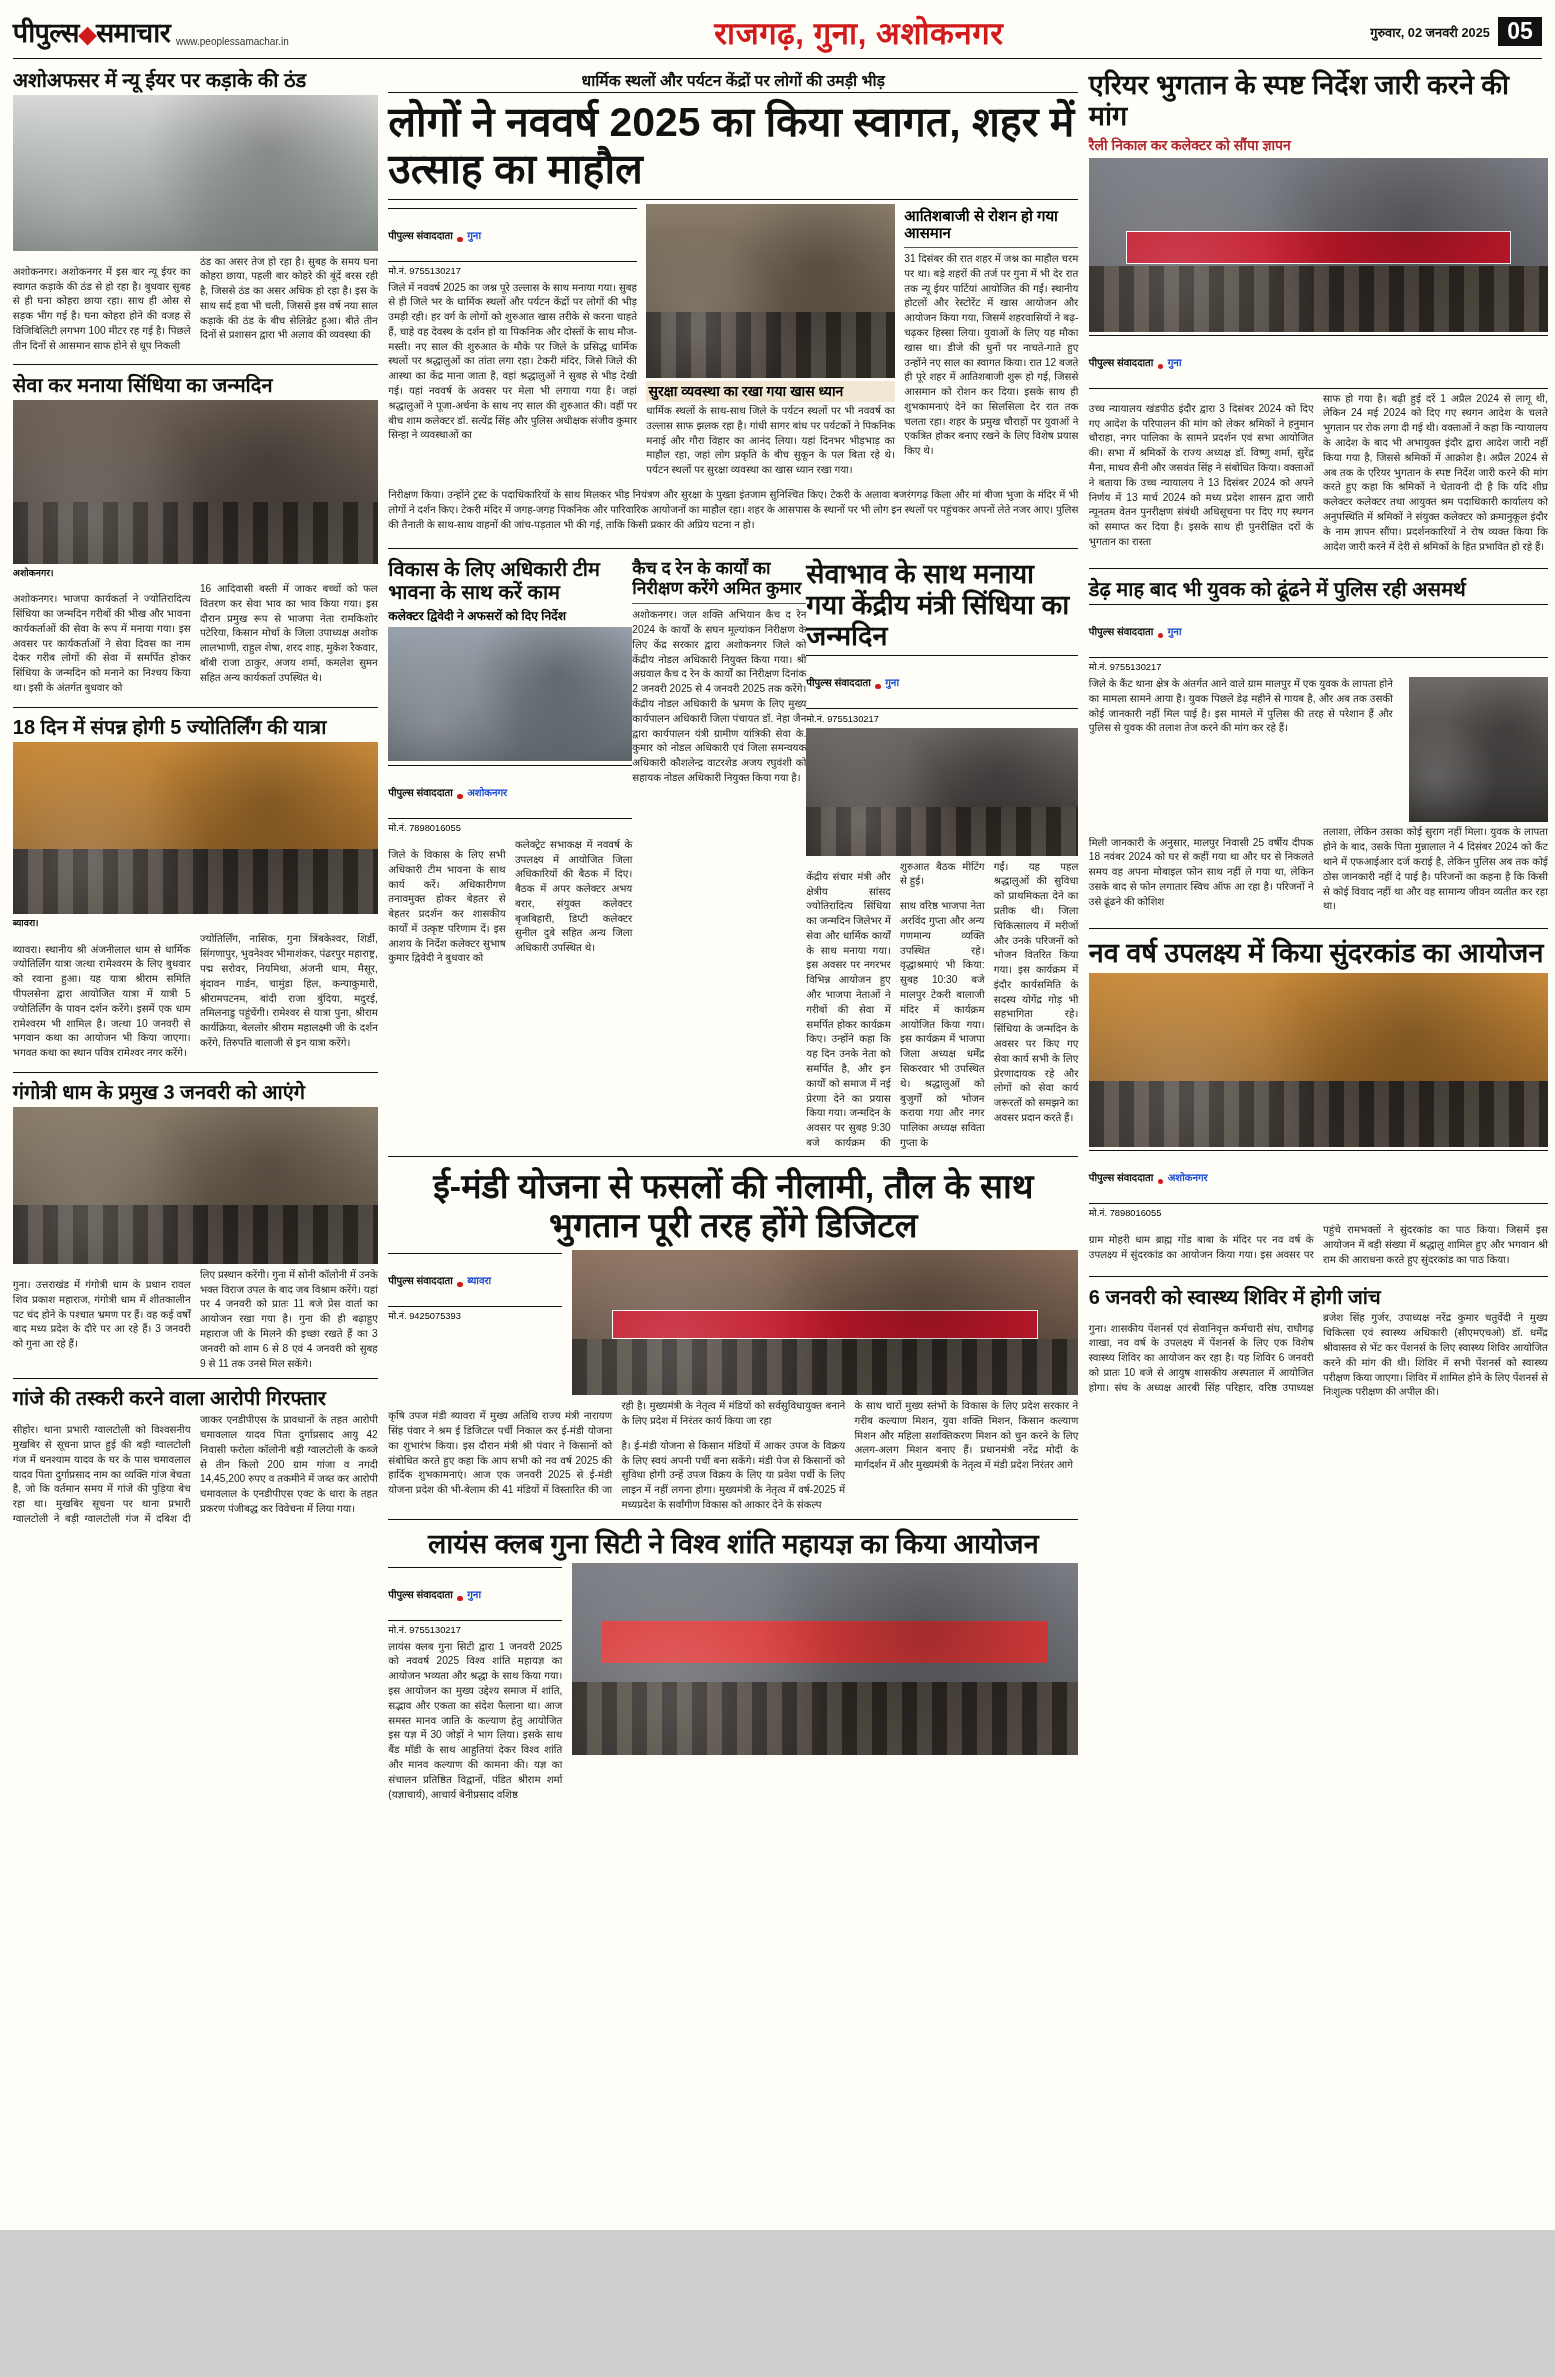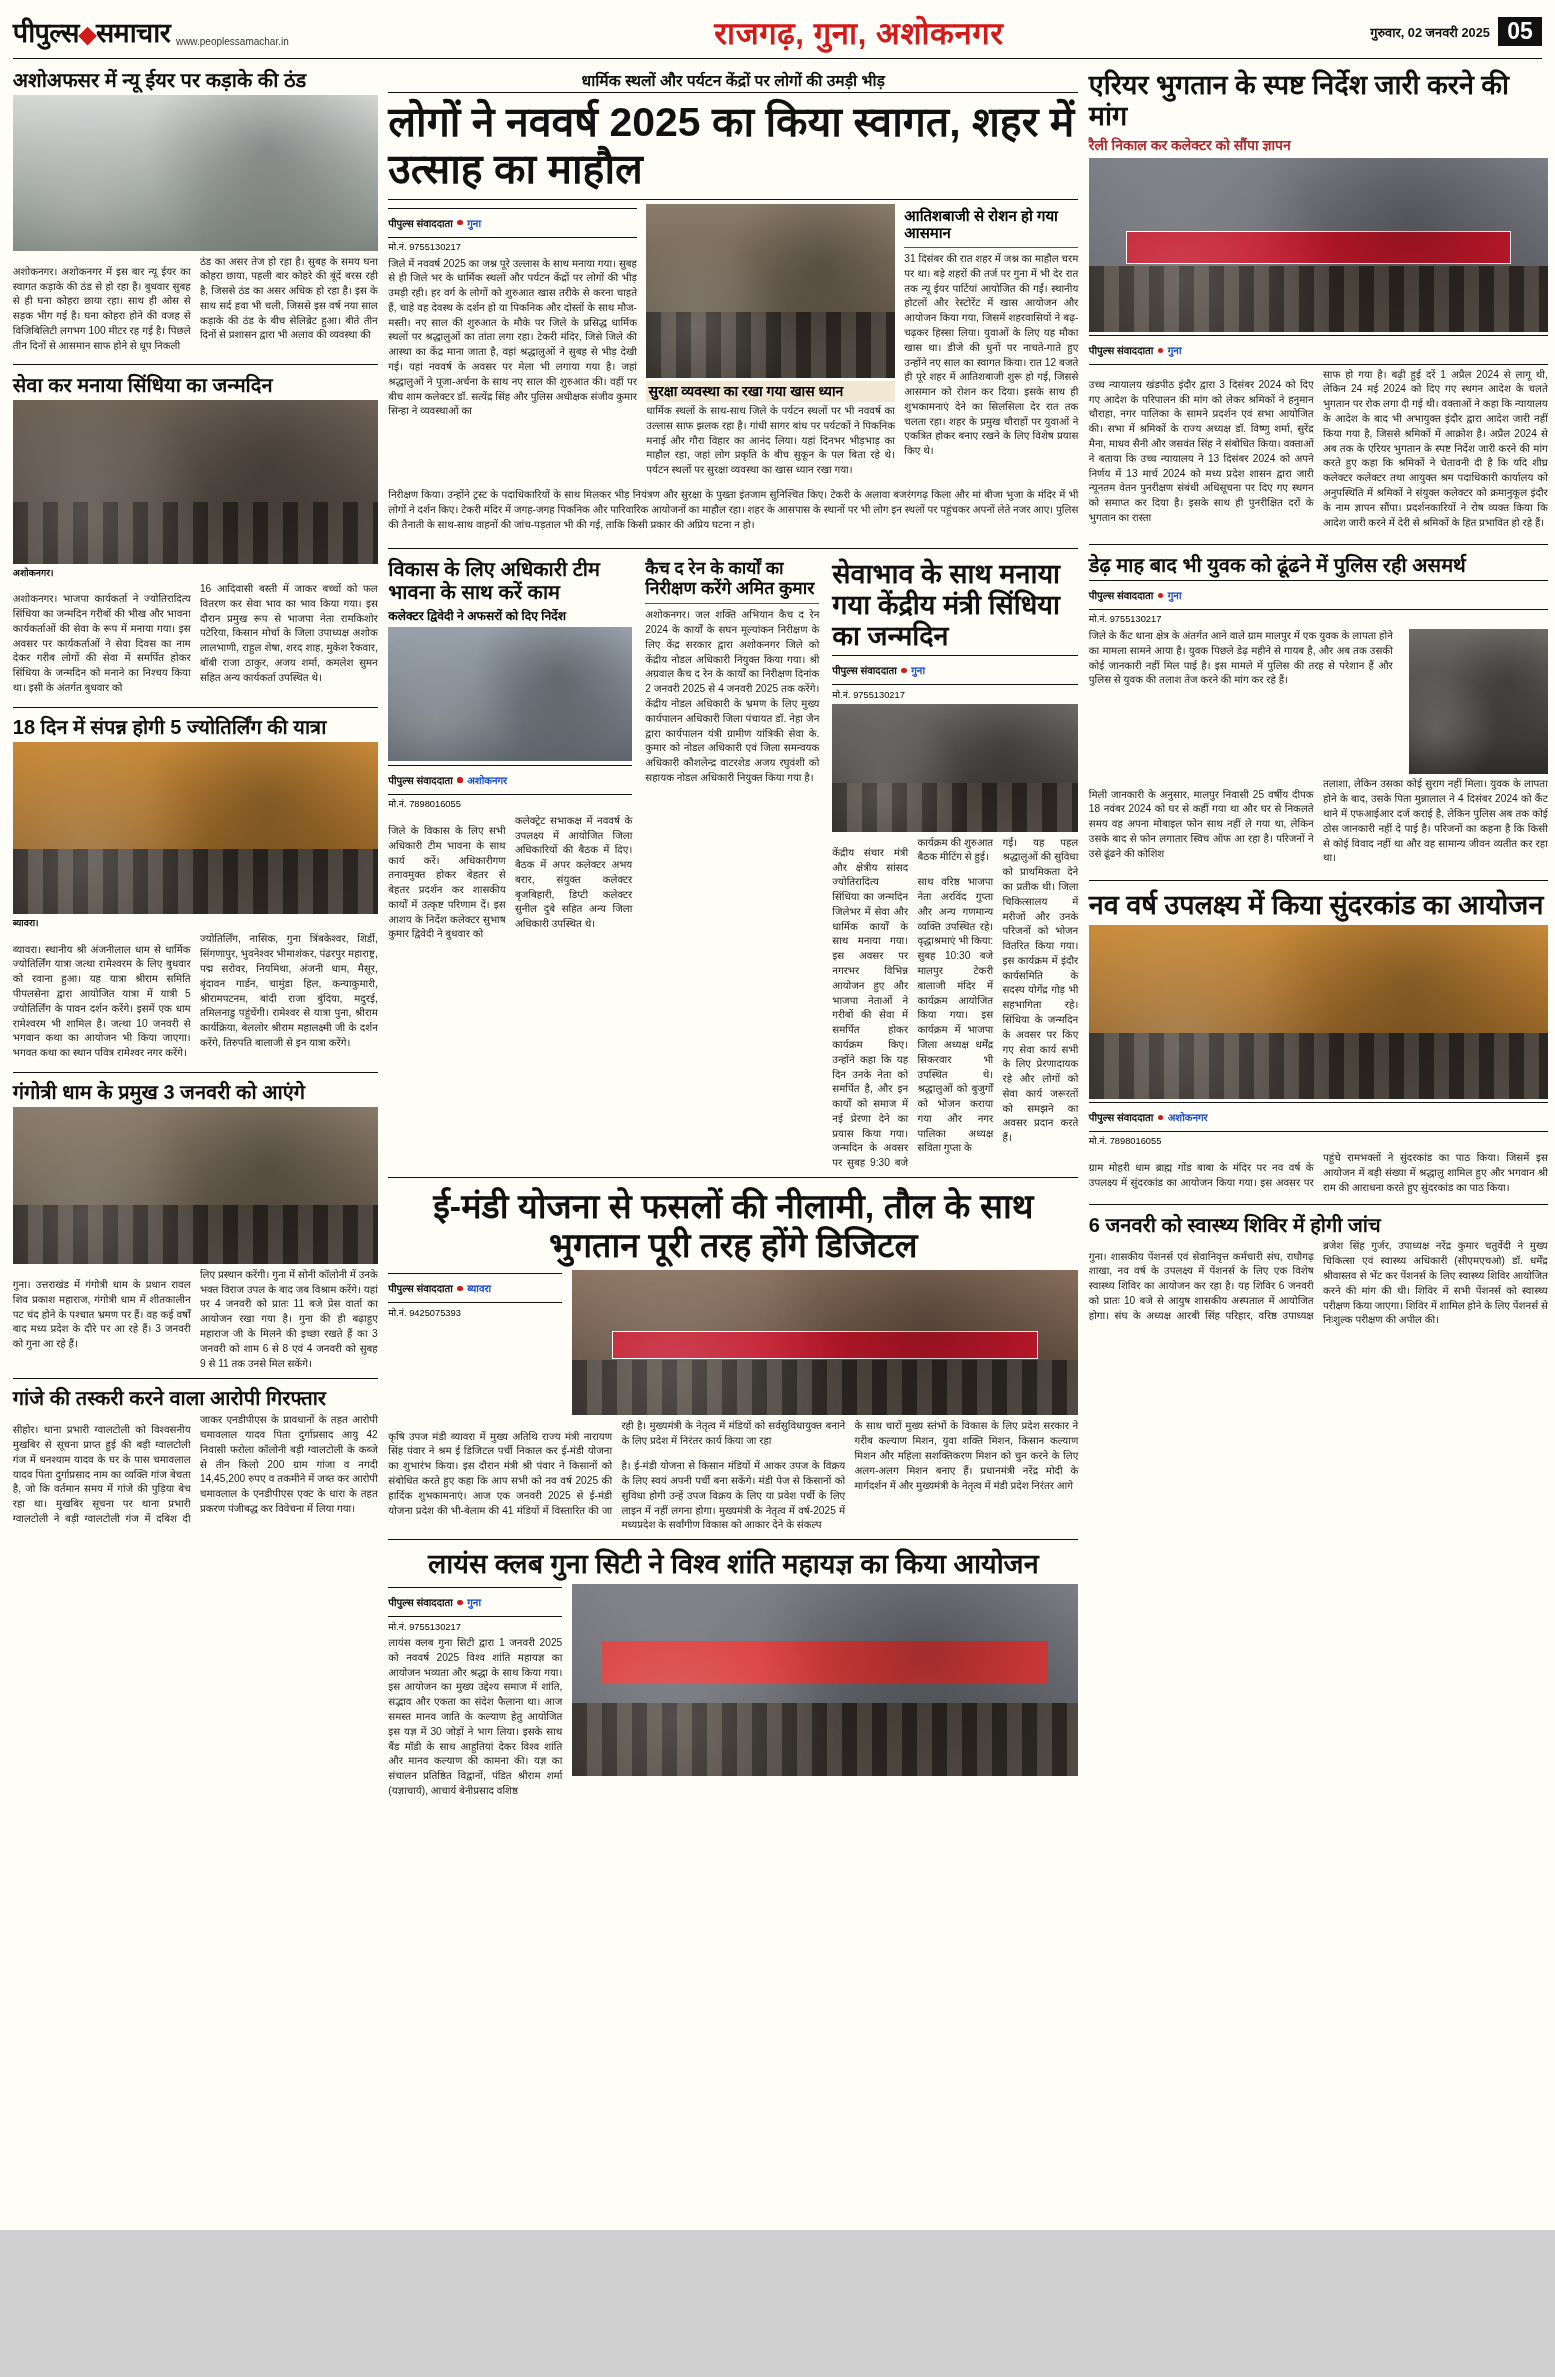--- a/index.html
+++ b/index.html
@@ -20,21 +20,21 @@
   .mh-page{background:#111;color:#fff;font-size:23px;font-weight:bold;padding:1.2px 9.3px;}
   
   .grid{display:grid;grid-template-columns:365px 690px 459px;gap:10.5px;margin-top:7px;}
   .col{display:flex;flex-direction:column;}
   .hl{font-weight:bold;color:#111;line-height:1.15;}
   h1.hl{font-size:41px;margin:3.5px 0 3.5px;}
   h2.hl{font-size:27px;margin:3.5px 0 3.5px;}
   h3.hl{font-size:20px;margin:2.9px 0 2.9px;}
   .kicker{font-size:15.7px;font-weight:bold;color:#111;text-align:center;margin:2.3px 0 1.2px;}
   .subhead{font-size:14px;color:#111;text-align:center;margin:1.2px 0 3.5px;font-weight:bold;}
-  .byline{display:flex;align-items:center;gap:4.6px;font-size:10px;font-weight:bold;color:#111;border-top:0.6px solid #111;border-bottom:0.6px solid #111;padding:7px 0;margin:3.5px 0 2.3px;}
+  .byline{display:flex;align-items:flex-end;gap:4.6px;font-size:10px;font-weight:bold;color:#111;border-top:0.6px solid #111;border-bottom:0.6px solid #111;padding:19px 0;margin:3.5px 0 2.3px;}
   .byline .dot{width:5.2px;height:5.2px;border-radius:50%;background:#d11b1b;display:inline-block;}
   .byline .place{color:#1b4fd1;}
   .phone{font-size:9.3px;font-weight:normal;margin:0 0 3.5px;}
   .body{font-size:10.2px;line-height:1.45;color:#1a1a1a;text-align:justify;}
   .cols2{column-count:2;column-gap:9.3px;}
   .cols3{column-count:3;column-gap:9.3px;}
   .photo{width:100%;background:#9aa0a6;display:block;position:relative;overflow:hidden;}
   .cap{font-size:9.3px;color:#111;font-weight:bold;margin:1.7px 0 3.5px;}
   .sep{border-top:1.2px solid #111;margin:5.8px 0;}
   .thin{border-top:0.6px solid #555;margin:4.6px 0;}
@@ -175,21 +175,21 @@
           </div>
         </div>
 
         <div class="body" style="margin-top:3.5px">
           <p>निरीक्षण किया। उन्होंने ट्रस्ट के पदाधिकारियों के साथ मिलकर भीड़ नियंत्रण और सुरक्षा के पुख्ता इंतजाम सुनिश्चित किए। टेकरी के अलावा बजरंगगढ़ किला और मां बीजा भुजा के मंदिर में भी लोगों ने दर्शन किए। टेकरी मंदिर में जगह-जगह पिकनिक और पारिवारिक आयोजनों का माहौल रहा। शहर के आसपास के स्थानों पर भी लोग इन स्थलों पर पहुंचकर अपनों लेते नजर आए। पुलिस की तैनाती के साथ-साथ वाहनों की जांच-पड़ताल भी की गई, ताकि किसी प्रकार की अप्रिय घटना न हो।</p>
         </div>
       </article>
 
       <div class="sep"></div>
 
-      <div style="display:grid;grid-template-columns:244px 174px 1fr;gap:13px">
+      <div style="display:grid;grid-template-columns:244px 174px 1fr;gap:0">
 
         <article>
           <h3 class="hl">विकास के लिए अधिकारी टीम भावना के साथ करें काम</h3>
           <div style="font-size:12.2px;font-weight:bold;margin-bottom:3.5px">कलेक्टर द्विवेदी ने अफसरों को दिए निर्देश</div>
           <div class="ph meet photo" style="height:134px"></div>
           <div class="byline">
             <span>पीपुल्स संवाददाता</span>
             <span class="dot"></span>
             <span class="place">अशोकनगर</span>
           </div>

